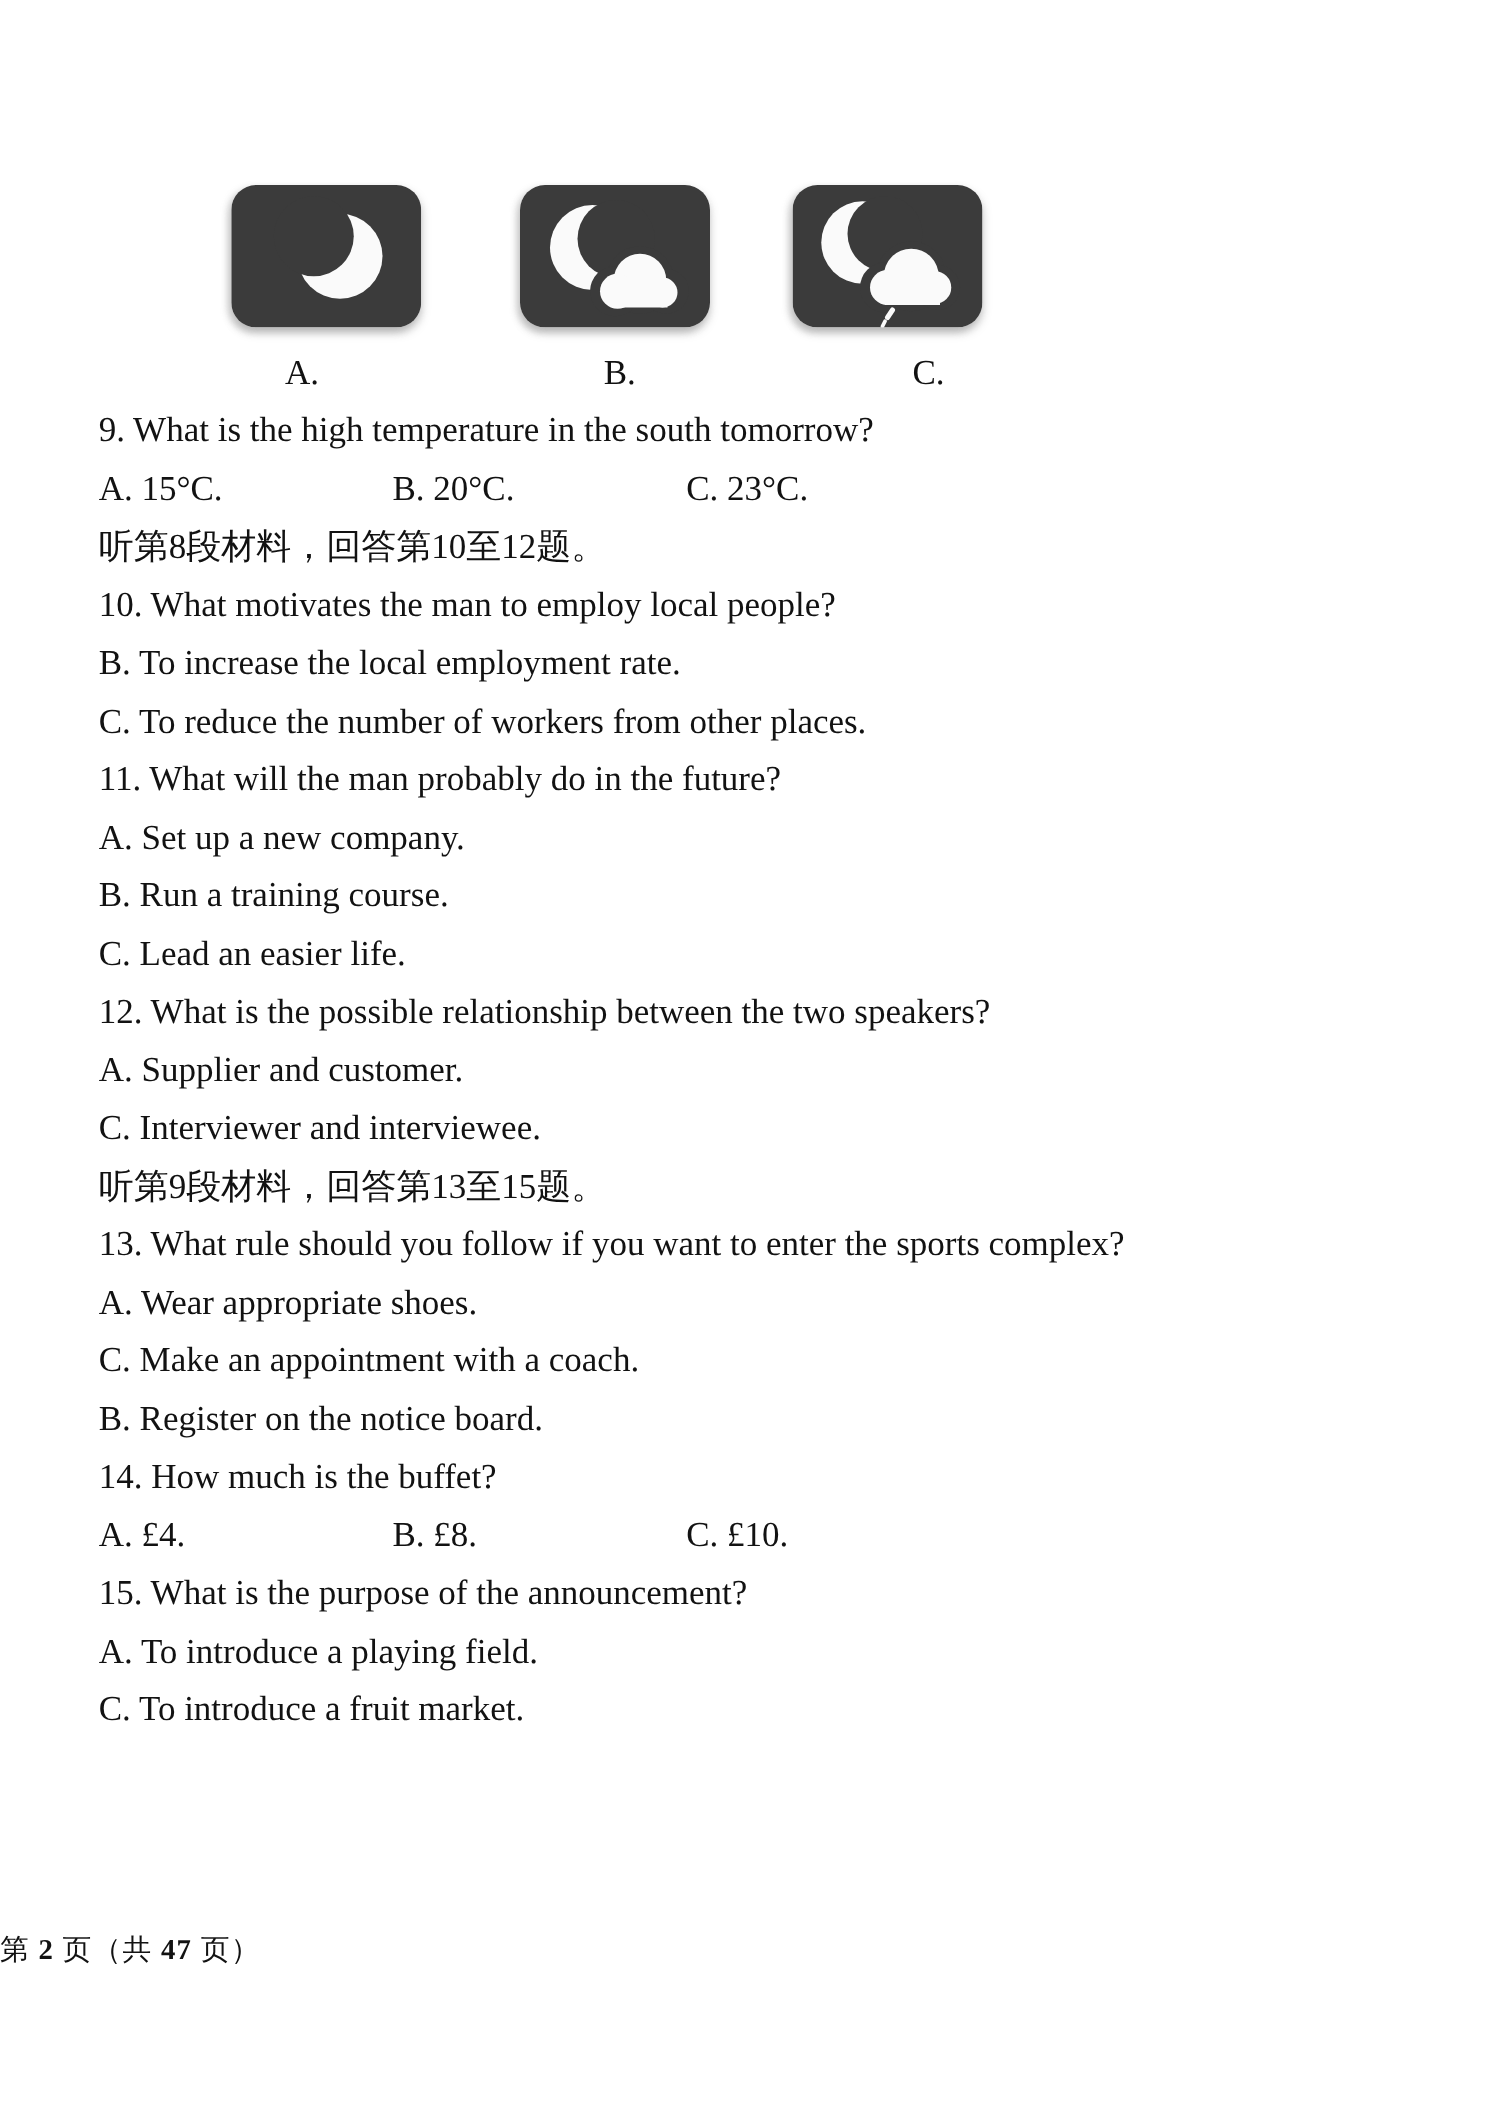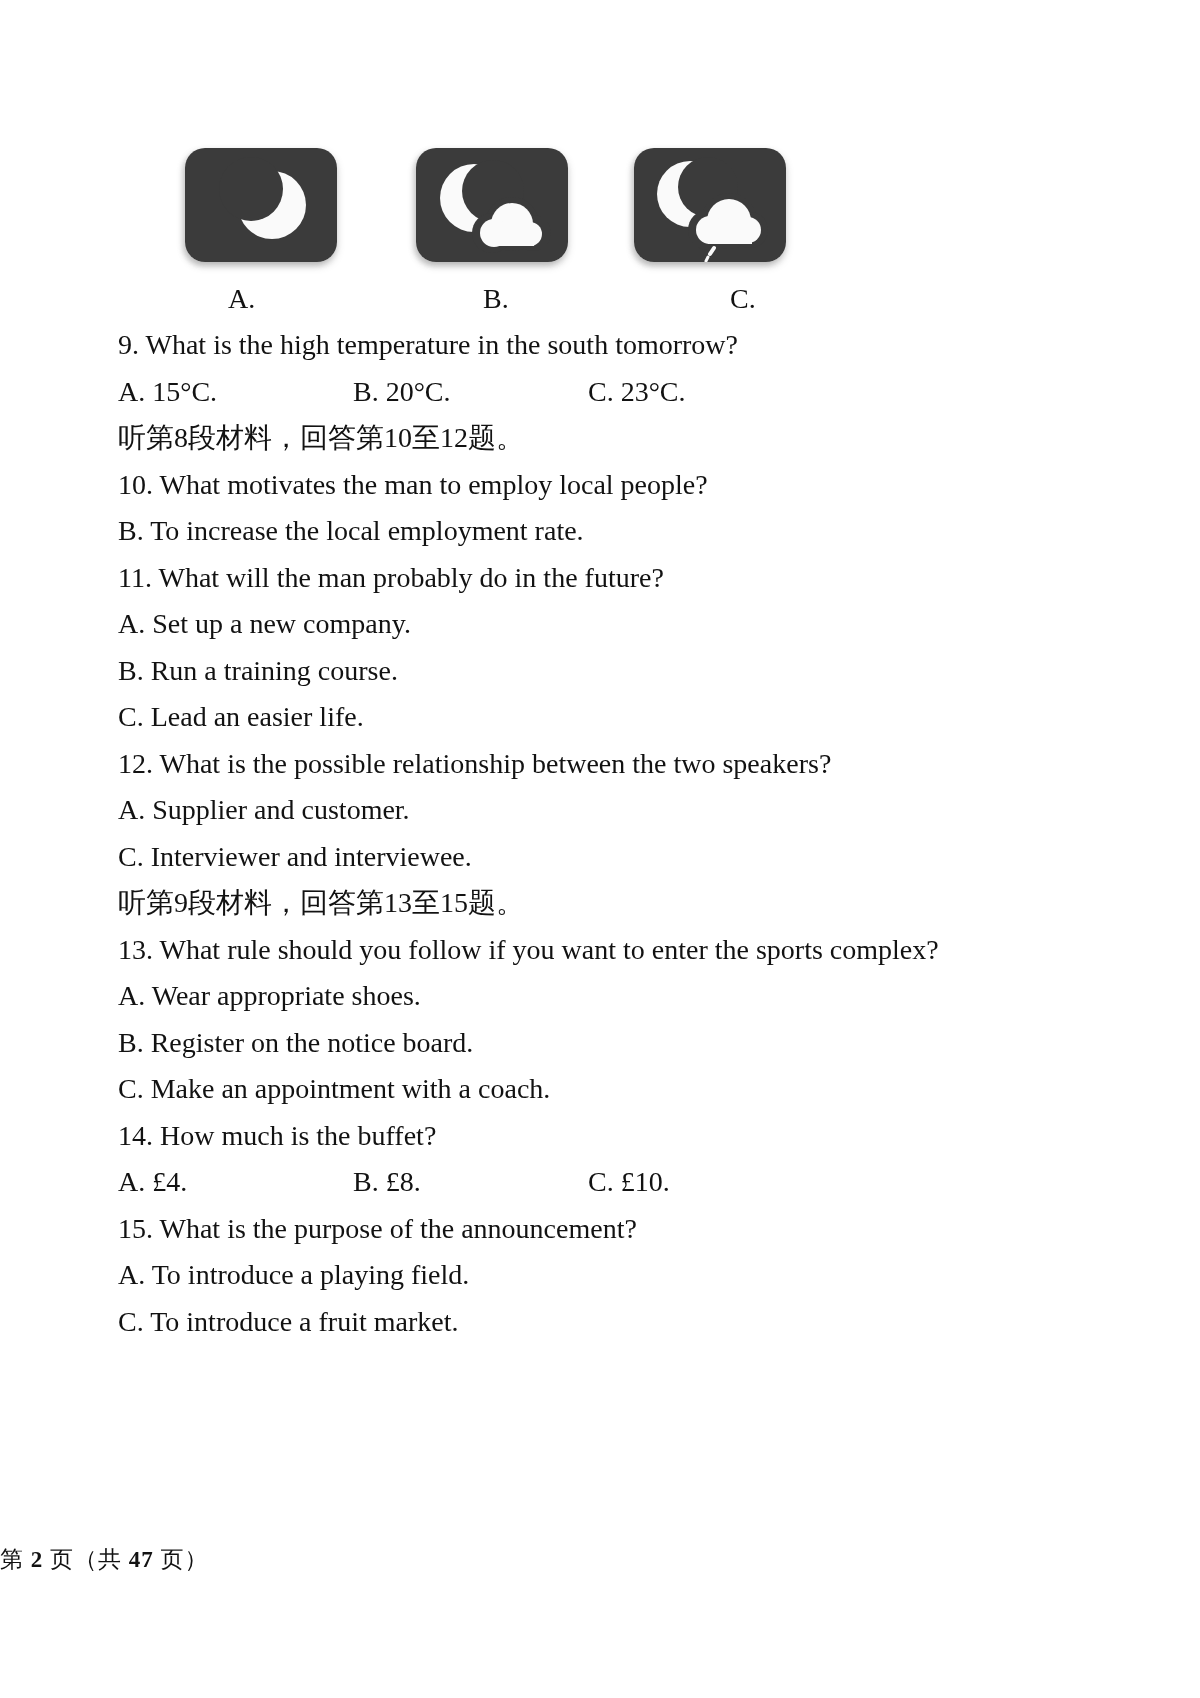--- a/index.html
+++ b/index.html
@@ -23,21 +23,21 @@
 
   
   .labels-row { position:absolute; left:0; top:283px; width:1200px; height:34px; font-size:28px; }
   .pic-label { position:absolute; top:0; }
 
   
   .text-block { position:absolute; left:0; top:322px; width:1200px; }
   .line {
     height:46.5px; line-height:46.5px;
     font-size:28px;
-    padding-left:118px;
+    padding-left:79px;
     white-space:nowrap;
   }
   .line.indent { }
   .opts .col { display:inline-block; width:235px; }
   .opts .col.last { width:auto; }
 
   
   .footer {
     position:absolute; left:0; top:1544px; width:1200px;
     font-size:23px; letter-spacing:1px;
@@ -109,36 +109,37 @@
 
     <div class="line">9. What is the high temperature in the south tomorrow?</div>
     <div class="line opts">
       <span class="col">A. 15°C.</span><span class="col">B. 20°C.</span><span class="col last">C. 23°C.</span>
     </div>
 
     <div class="line indent">听第8段材料，回答第10至12题。</div>
 
     <div class="line">10. What motivates the man to employ local people?</div>
     <div class="line">B. To increase the local employment rate.</div>
+    <div class="line">C. To reduce the number of workers from other places.</div>
 
     <div class="line">11. What will the man probably do in the future?</div>
     <div class="line">A. Set up a new company.</div>
     <div class="line">B. Run a training course.</div>
     <div class="line">C. Lead an easier life.</div>
 
     <div class="line">12. What is the possible relationship between the two speakers?</div>
     <div class="line">A. Supplier and customer.</div>
     <div class="line">C. Interviewer and interviewee.</div>
 
     <div class="line indent">听第9段材料，回答第13至15题。</div>
 
     <div class="line">13. What rule should you follow if you want to enter the sports complex?</div>
     <div class="line">A. Wear appropriate shoes.</div>
+    <div class="line">C. Make an appointment with a coach.</div>
     <div class="line">B. Register on the notice board.</div>
-    <div class="line">C. Make an appointment with a coach.</div>
 
     <div class="line">14. How much is the buffet?</div>
     <div class="line opts">
       <span class="col">A. £4.</span><span class="col">B. £8.</span><span class="col last">C. £10.</span>
     </div>
 
     <div class="line">15. What is the purpose of the announcement?</div>
     <div class="line">A. To introduce a playing field.</div>
     <div class="line">C. To introduce a fruit market.</div>
   </div>

